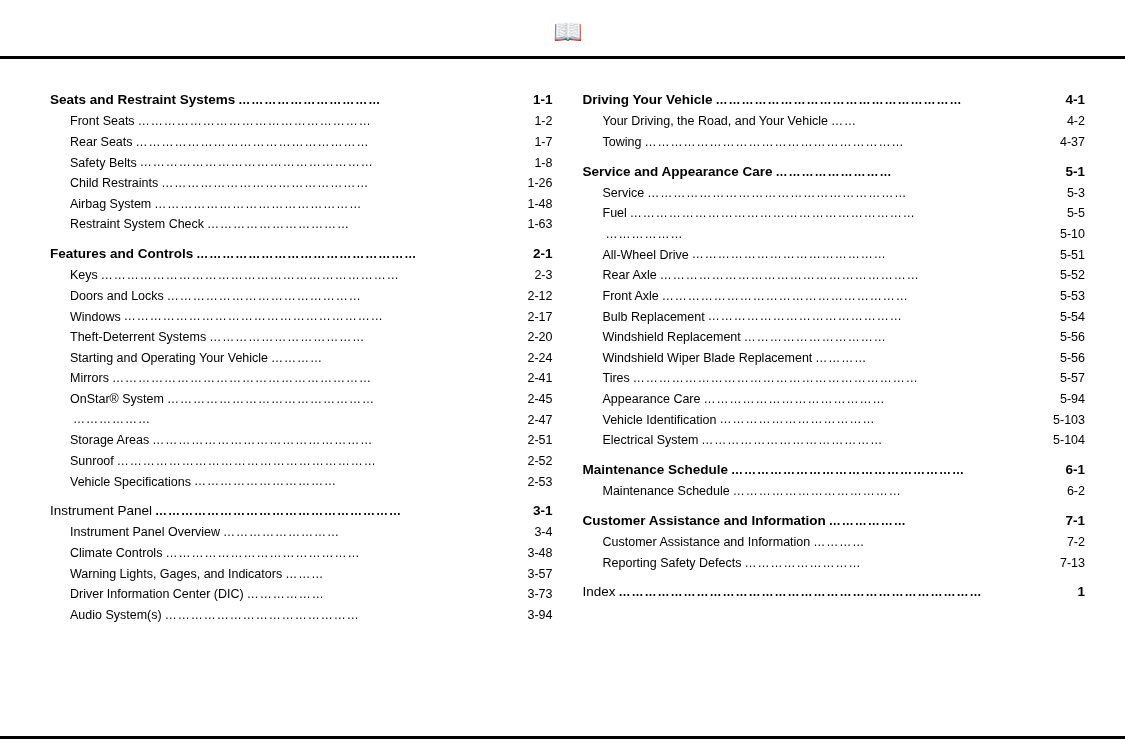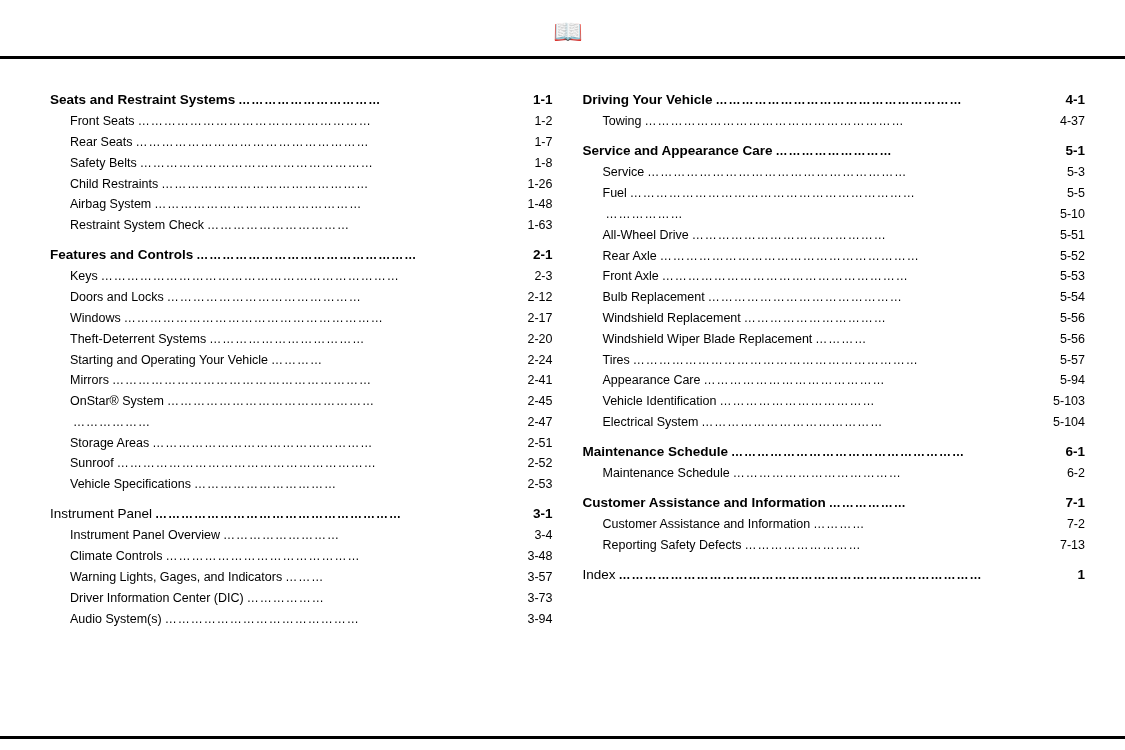--- a/index.html
+++ b/index.html
@@ -70,20 +70,21 @@
       letter-spacing: 1px;
       font-size: 12px;
     }
     .toc-page {
       white-space: nowrap;
       text-align: right;
       min-width: 45px;
     }
     .indent {
       padding-left: 20px;
+      align-items: flex-end;
     }
     .footer {
       border-top: 3px solid #000;
       height: 14px;
     }
   </style>
 </head>
 <body>
 
 <div class="page">
@@ -221,20 +222,25 @@
       </div>
       </div>
 
     <div class="col" id="right-col">
         <div class="toc-row main-entry">
       <span class="toc-label" style="font-weight:bold">Driving Your Vehicle</span>
       <span class="toc-dots">…………………………………………………</span>
       <span class="toc-page">4-1</span>
     </div>
         <div class="toc-row indent">
+        <span class="toc-label">Your Driving, the Road, and Your Vehicle</span>
+        <span class="toc-dots">……</span>
+        <span class="toc-page">4-2</span>
+      </div>
+        <div class="toc-row indent">
         <span class="toc-label">Towing</span>
         <span class="toc-dots">……………………………………………………</span>
         <span class="toc-page">4-37</span>
       </div>
         <div class="toc-row main-entry">
       <span class="toc-label" style="font-weight:bold">Service and Appearance Care</span>
       <span class="toc-dots">………………………</span>
       <span class="toc-page">5-1</span>
     </div>
         <div class="toc-row indent">

